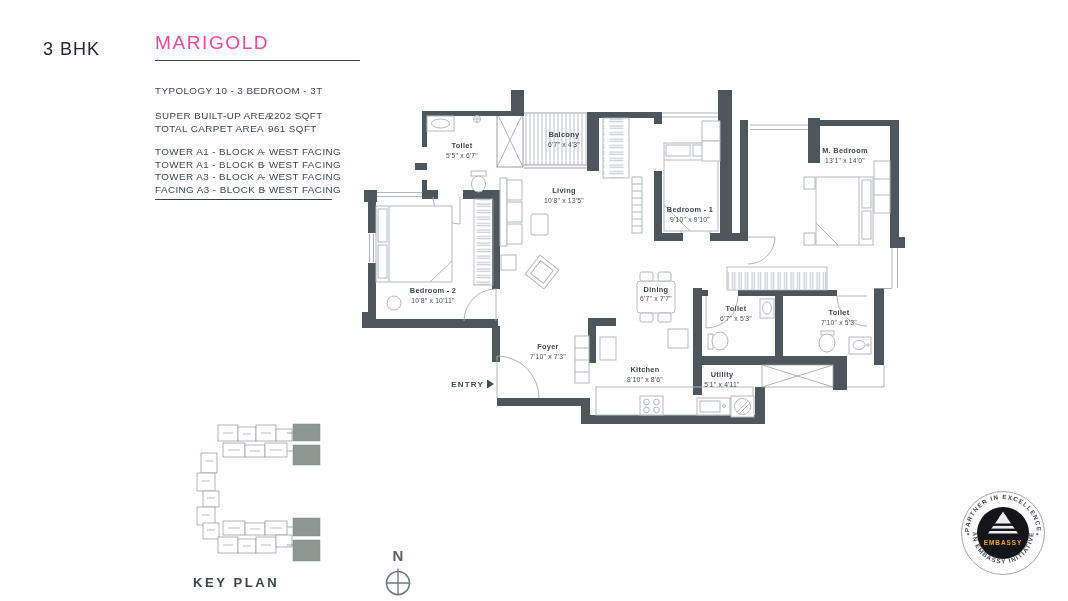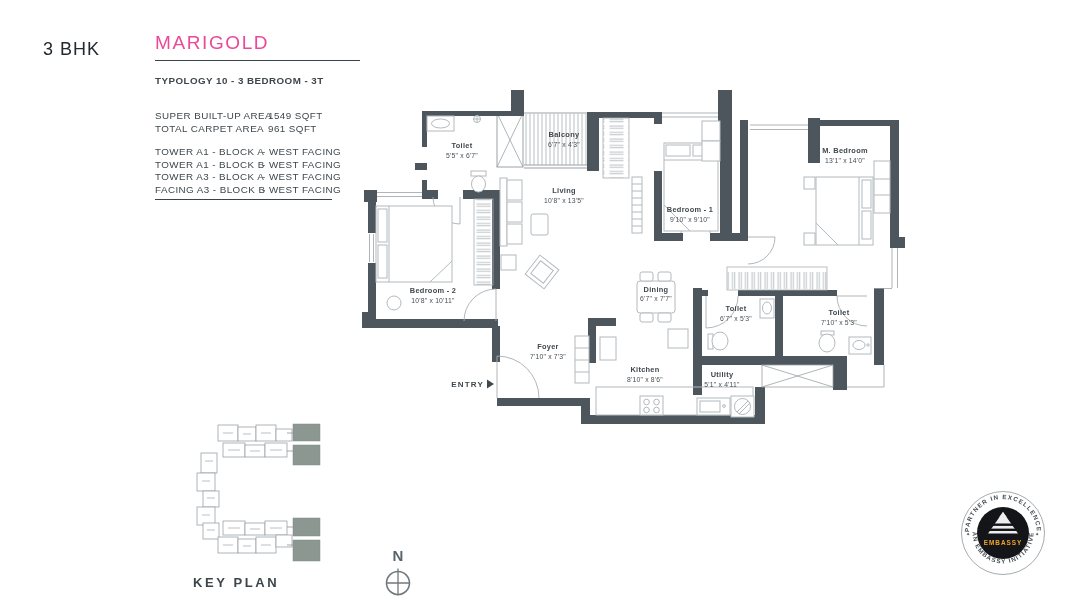--- a/index.html
+++ b/index.html
@@ -4,21 +4,21 @@
 <style>
   html,body{margin:0;padding:0;background:#fff;}
   #stage{position:relative;width:1068px;height:601px;background:#fff;overflow:hidden;
          font-family:"Liberation Sans", sans-serif;color:#3e474c;}
   .bhk{position:absolute;left:43px;top:39px;font-size:18px;letter-spacing:1px;color:#23292d;}
   .project{position:absolute;left:155px;top:32px;font-size:19px;letter-spacing:1.6px;color:#ec4899;}
   .rule{position:absolute;height:0;border-top:1.5px solid #39434a;}
   .rule1{left:155px;top:60px;width:205px;}
   .rule2{left:155px;top:199px;width:177px;}
   .spec{position:absolute;left:155px;font-size:9.8px;letter-spacing:.45px;color:#3e474c;line-height:12.6px;white-space:nowrap;}
-  .spec-typology{top:75px;font-weight:bold;}
+  .spec-typology{top:85px;}
   .spec-areas{top:110px;}
   .spec-towers{top:146px;}
   .lbl{display:inline-block;width:113px;}
   .twr{display:inline-block;width:107px;text-align:center;}
   .keyplan-wrap{position:absolute;left:193px;top:423px;width:145px;height:150px;}
   .keyplan-label{position:absolute;left:193px;top:575px;width:145px;text-align:left;
     font-size:13px;font-weight:bold;letter-spacing:2.6px;color:#3c454a;}
   .plan{position:absolute;left:360px;top:85px;}
   .north{position:absolute;left:381px;top:546px;}
   .badge{position:absolute;left:960px;top:490px;}
@@ -44,21 +44,21 @@
 
   <div class="bhk">3 BHK</div>
   <div class="project">MARIGOLD</div>
   <div class="rule rule1"></div>
 
   <div class="spec spec-typology">
     <div>TYPOLOGY 10 - 3 BEDROOM - 3T</div>
   </div>
 
   <div class="spec spec-areas">
-    <div><span class="lbl">SUPER BUILT-UP AREA</span><span>1549 SQFT</span></div>
+    <div><span class="lbl">SUPER BUILT-UP AREA</span><span>2202 SQFT</span></div>
     <div><span class="lbl">TOTAL CARPET AREA</span><span>961 SQFT</span></div>
   </div>
 
   <div class="spec spec-towers">
     <div><span class="twr">TOWER A1 - BLOCK A</span><span>- WEST FACING</span></div>
     <div><span class="twr">TOWER A1 - BLOCK B</span><span>- WEST FACING</span></div>
     <div><span class="twr">TOWER A3 - BLOCK A</span><span>- WEST FACING</span></div>
     <div><span class="twr">FACING A3 - BLOCK B</span><span>- WEST FACING</span></div>
   </div>
   <div class="rule rule2"></div>

